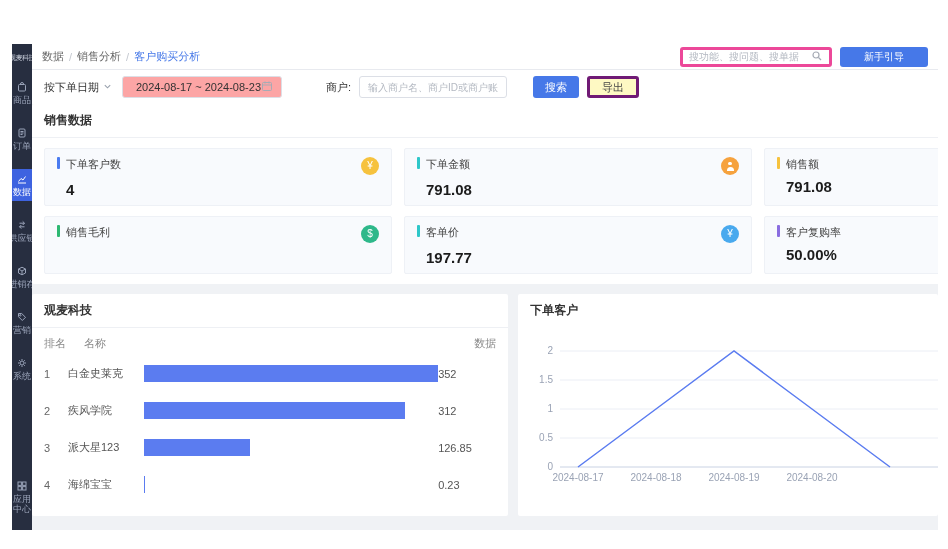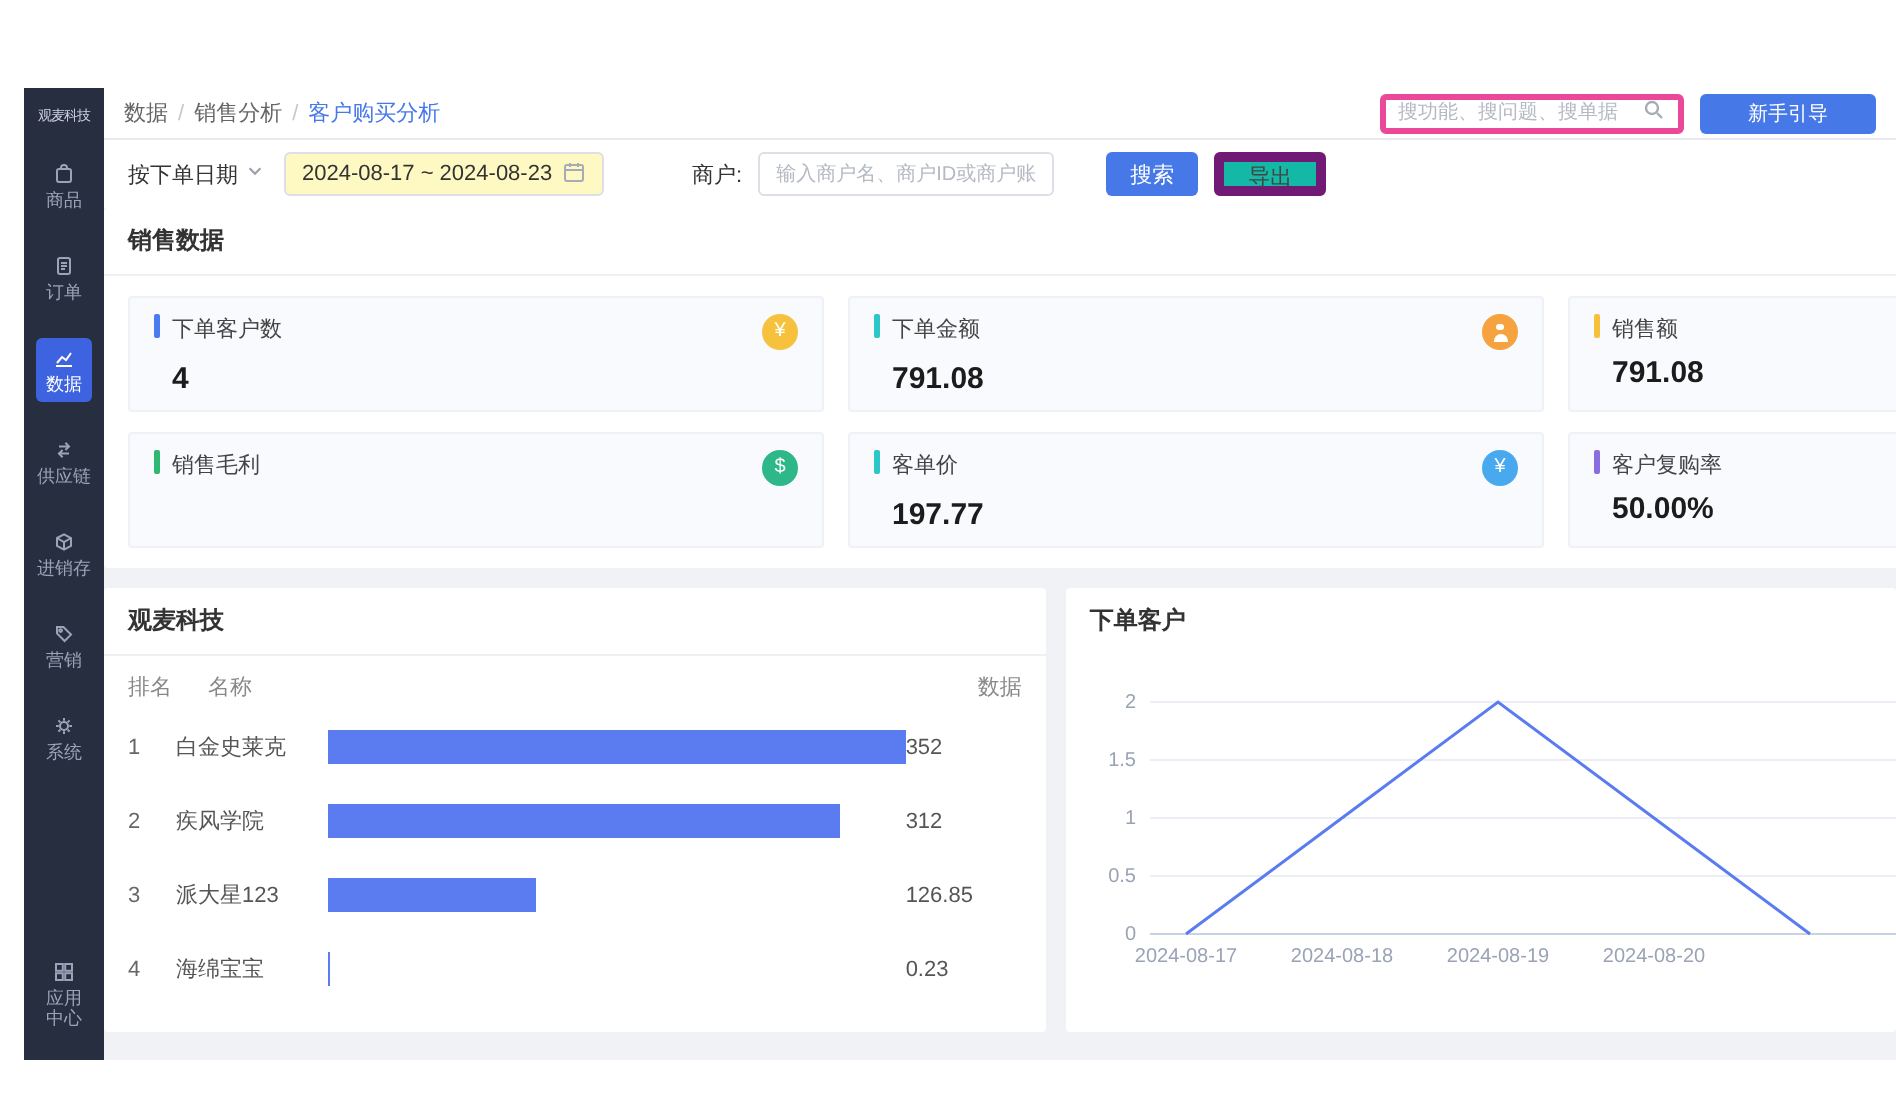--- a/index.html
+++ b/index.html
@@ -4,21 +4,21 @@
 <style>
   :root{ --primary:#4678e8; }
   *{box-sizing:border-box;margin:0;padding:0;}
   body{
     width:948px;height:549px;margin:0;background:#fff;overflow:hidden;position:relative;
     font-family:"Liberation Sans","DejaVu Sans",sans-serif;font-size:11px;color:#333;
   }
   .app{position:absolute;left:12px;top:44px;width:936px;height:486px;display:flex;overflow:hidden;background:#fff;}
 
   
-  .sidebar{width:40px;background:#272e40;display:flex;flex-direction:column;align-items:center;flex-shrink:0;}
+  .sidebar{width:20px;background:#272e40;display:flex;flex-direction:column;align-items:center;flex-shrink:0;}
   .logo{color:#cdd2de;font-size:7px;margin-top:9px;white-space:nowrap;letter-spacing:-0.5px;}
   .side-item{width:28px;margin-top:14px;display:flex;flex-direction:column;align-items:center;gap:2px;color:#9aa3b8;cursor:pointer;padding:4px 0;border-radius:3px;}
   .side-item.active{background:#3e63e0;color:#fff;}
   .side-label{font-size:9px;line-height:10px;text-align:center;}
   .side-ico svg{display:block;}
   .app-center{margin-top:auto;margin-bottom:12px;}
   .app-center .side-label{width:20px;}
 
   
   .main{width:906px;display:flex;flex-direction:column;overflow:hidden;}
@@ -27,26 +27,26 @@
   .crumb-sep{color:#c4c8d0;margin:0 5px;}
   .crumb.current{color:var(--primary);}
   .topbar-right{margin-left:auto;display:flex;align-items:center;gap:8px;}
   .top-search{display:flex;align-items:center;border:3px solid #ec4899;border-radius:3px;height:20px;width:152px;padding:0 6px;background:#fff;}
   .top-search input{border:none;outline:none;flex:1;font-size:10px;color:#333;font-family:inherit;min-width:0;}
   .top-search input::placeholder{color:#b4b9c2;}
   .guide-btn{background:var(--primary);color:#fff;border:none;border-radius:3px;font-size:10px;padding:3px 24px;cursor:pointer;font-family:inherit;}
 
   .filterbar{height:34px;background:#fff;display:flex;align-items:center;padding:0 10px;gap:8px;flex-shrink:0;}
   .select-plain{display:flex;align-items:center;gap:4px;color:#333;cursor:pointer;padding:0 2px;}
-  .date-input{display:flex;align-items:center;justify-content:space-between;border:1px solid #dcdfe6;border-radius:3px;height:22px;width:160px;padding:0 8px;color:#333;cursor:pointer;background:#fef9c3;}
+  .date-input{display:flex;align-items:center;justify-content:flex-end;border:1px solid #dcdfe6;border-radius:3px;height:22px;width:160px;padding:0 8px;color:#333;cursor:pointer;background:#fca5a5;}
   .merchant-label{margin-left:36px;color:#333;}
   .merchant-input{border:1px solid #dcdfe6;border-radius:3px;height:22px;width:148px;padding:0 8px;font-size:10px;color:#333;outline:none;font-family:inherit;}
   .merchant-input::placeholder{color:#b4b9c2;}
   .btn-primary{background:var(--primary);color:#fff;border:none;border-radius:3px;height:22px;padding:0 12px;margin-left:18px;cursor:pointer;font-size:11px;font-family:inherit;}
-  .btn-plain{background:#14b8a6;color:#444;border:5px solid #701a75;border-radius:3px;height:22px;padding:0 12px;cursor:pointer;font-size:11px;font-family:inherit;}
+  .btn-plain{background:#fef9c3;color:#444;border:3px solid #701a75;border-radius:3px;height:22px;padding:0 12px;cursor:pointer;font-size:11px;font-family:inherit;}
 
   .content{flex:1;background:#f0f2f5;overflow:hidden;}
   .card{background:#fff;border-radius:2px;}
   .card-title{font-weight:bold;font-size:12px;color:#333;padding:8px 12px;}
   .card-title.bordered{border-bottom:1px solid #eef0f4;}
 
   
   .sales-card{width:1080px;margin-bottom:10px;}
   .metrics{padding:10px 12px;display:grid;grid-template-columns:repeat(3,348px);gap:10px 12px;}
   .m-tile{background:#f8fafd;border:1px solid #eef1f6;border-radius:2px;padding:8px 12px;height:58px;}

